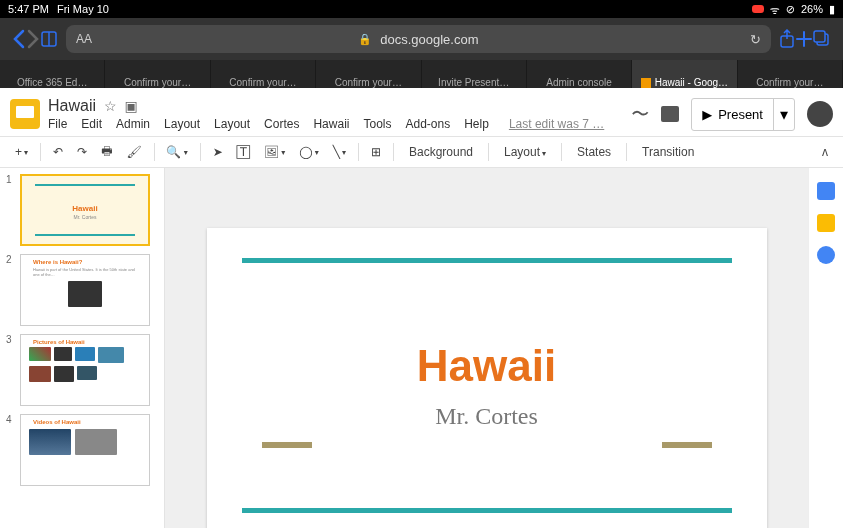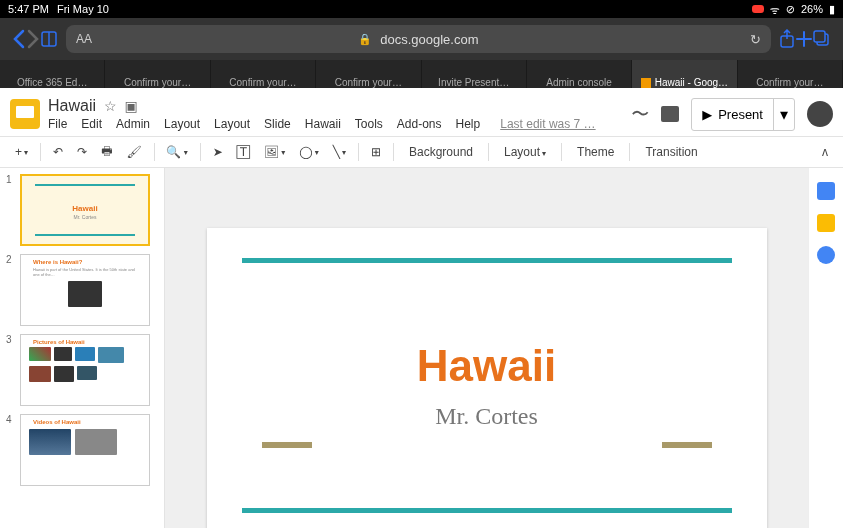--- a/index.html
+++ b/index.html
@@ -190,21 +190,21 @@
         <span class="doc-name">Hawaii</span>
         <span class="star-icon">☆</span>
         <span class="folder-icon">▣</span>
       </div>
       <div class="menubar">
         <span class="menu-item">File</span>
         <span class="menu-item">Edit</span>
         <span class="menu-item">Admin</span>
         <span class="menu-item">Layout</span>
         <span class="menu-item">Layout</span>
-        <span class="menu-item">Slide</span>
+        <span class="menu-item">Cortes</span>
         <span class="menu-item">Hawaii</span>
         <span class="menu-item">Tools</span>
         <span class="menu-item">Add-ons</span>
         <span class="menu-item">Help</span>
         <span class="last-edit">Last edit was 7 …</span>
       </div>
     </div>
     <div class="title-right">
       <span class="explore-icon">〜</span>
       <span class="comments-icon"></span>
@@ -231,21 +231,21 @@
     <span class="tb-btn">🖼<span class="caret">▾</span></span>
     <span class="tb-btn">◯<span class="caret">▾</span></span>
     <span class="tb-btn">╲<span class="caret">▾</span></span>
     <span class="tb-sep"></span>
     <span class="tb-btn">⊞</span>
     <span class="tb-sep"></span>
     <span class="tb-text">Background</span>
     <span class="tb-sep"></span>
     <span class="tb-text"><span>Layout</span><span class="caret">▾</span></span>
     <span class="tb-sep"></span>
-    <span class="tb-text">Theme</span>
+    <span class="tb-text">States</span>
     <span class="tb-sep"></span>
     <span class="tb-text">Transition</span>
     <span class="toolbar-right tb-btn">ʌ</span>
   </div>
 
   <div class="main-area">
     <div class="thumb-rail">
       <div class="thumb-item">
         <span class="thumb-num">1</span>
         <div class="thumb selected">

